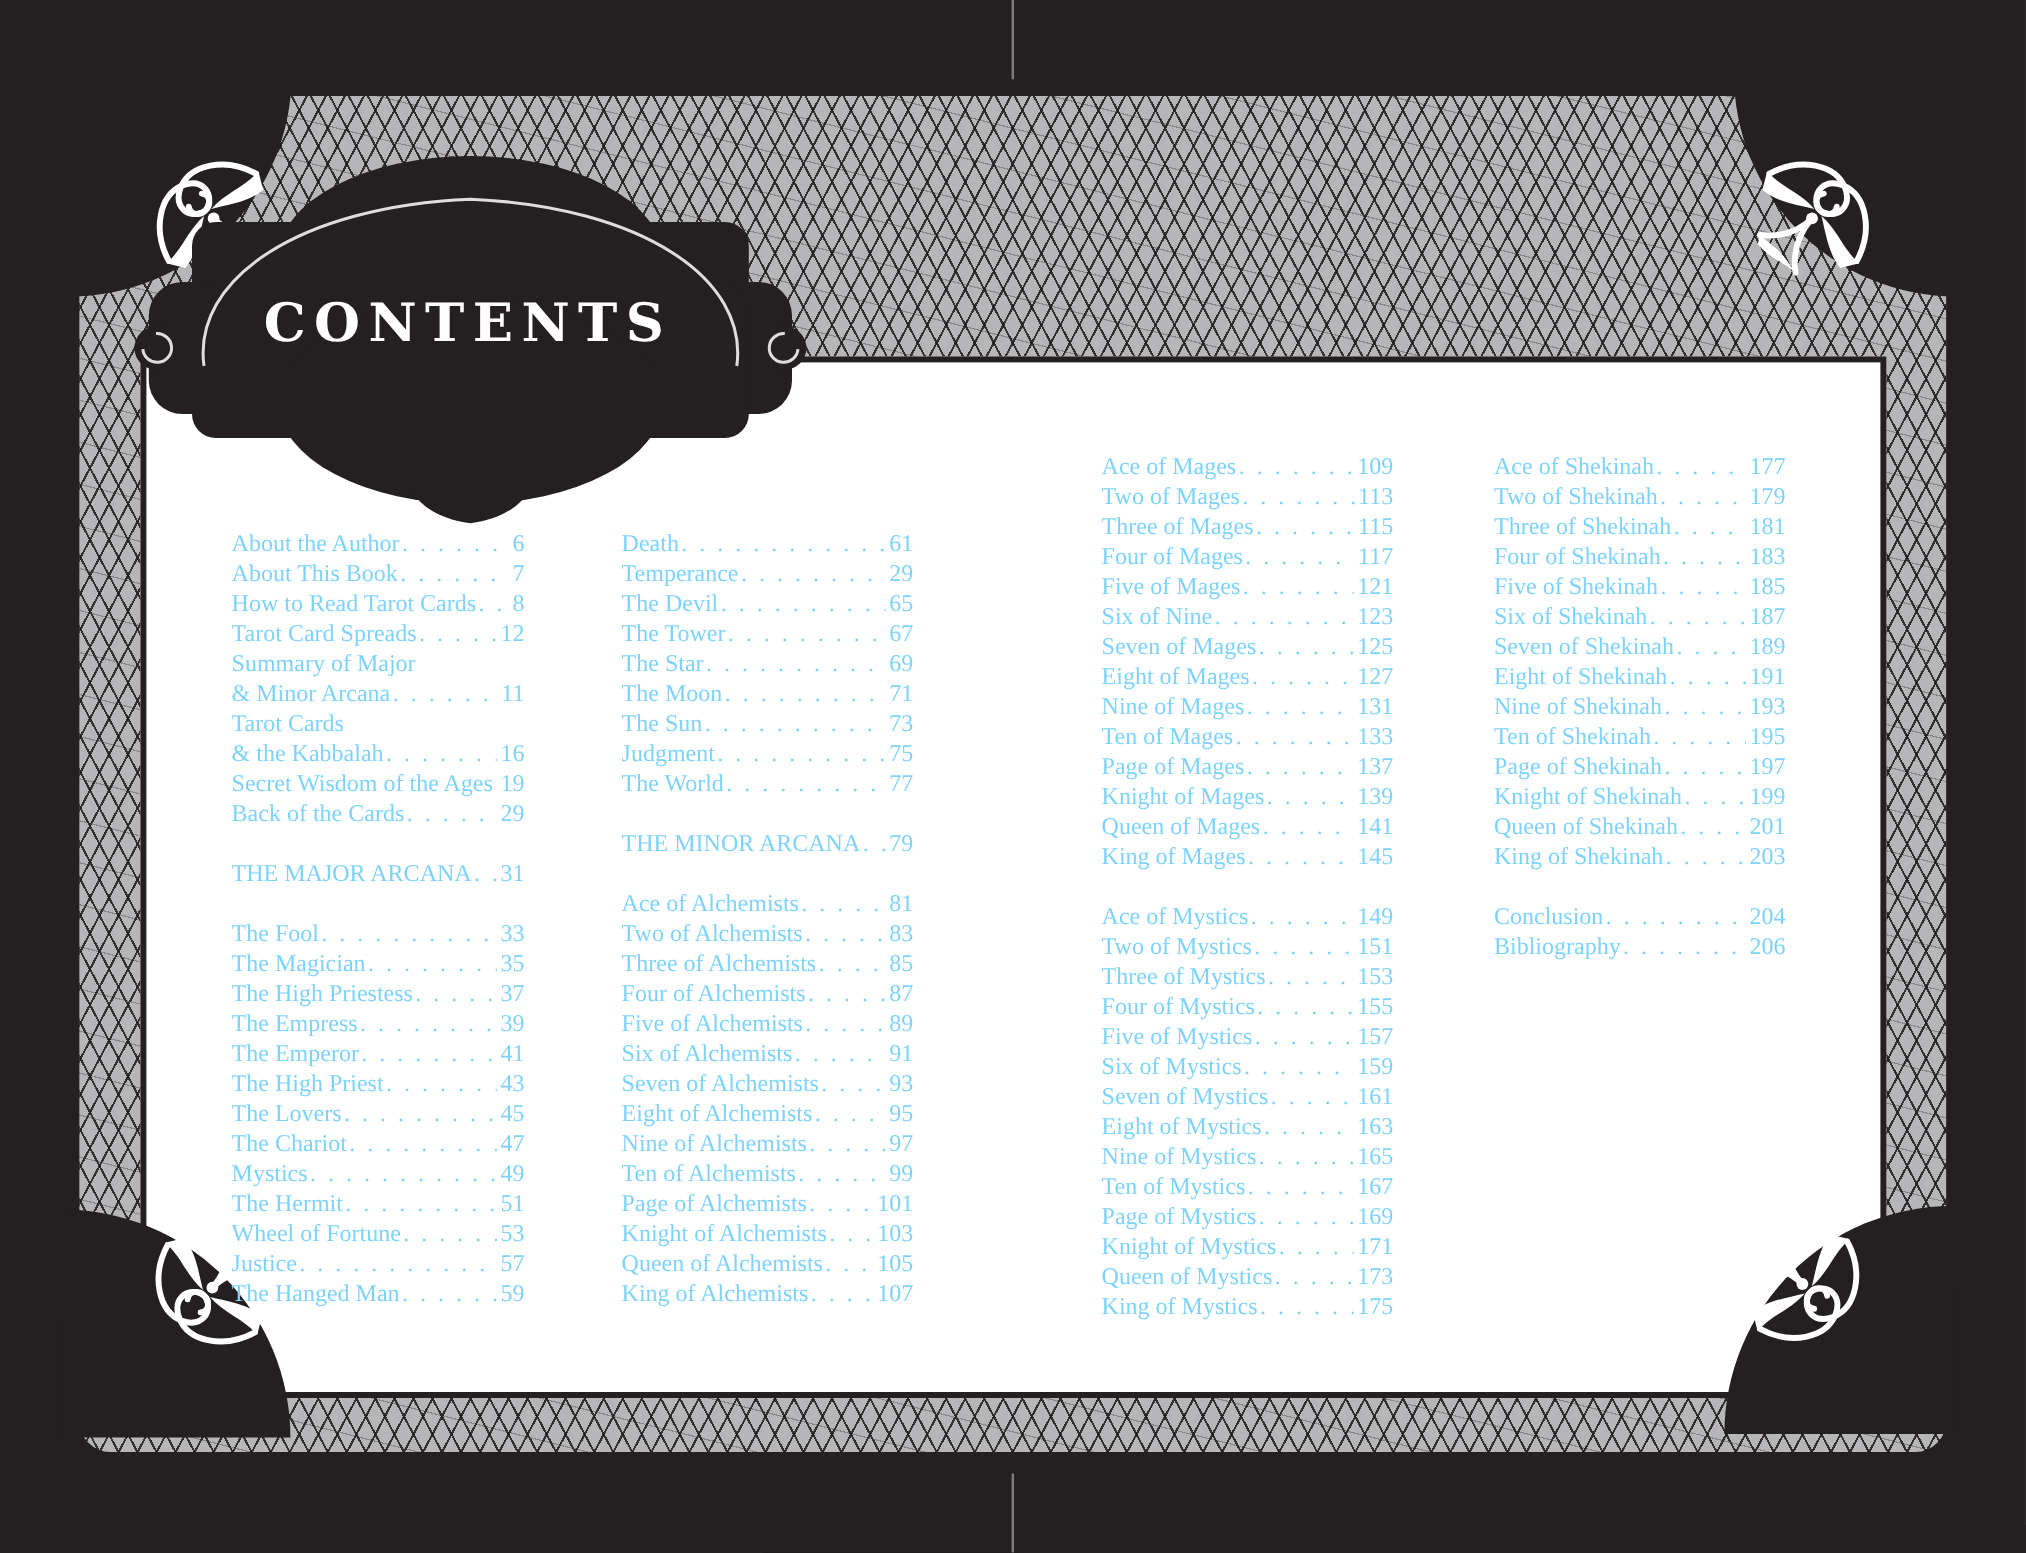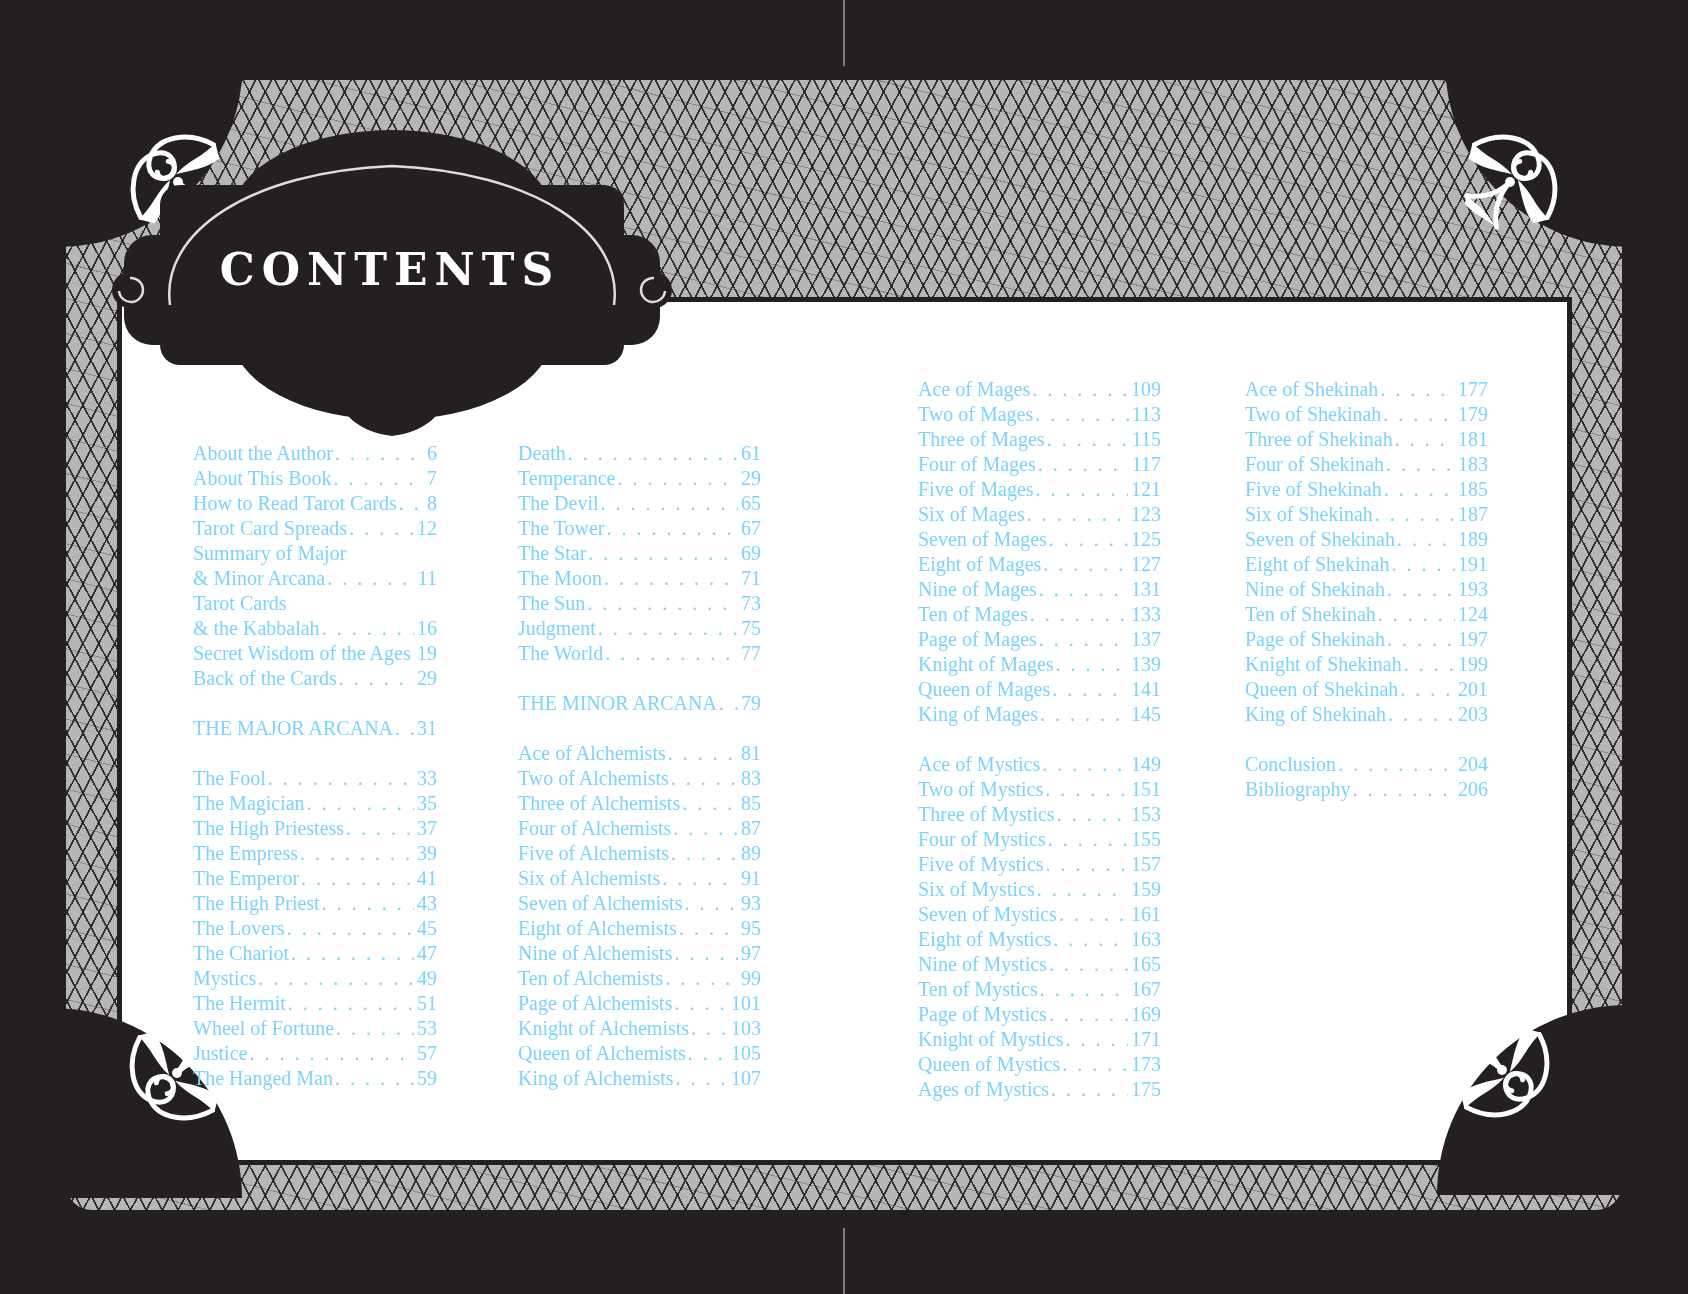--- a/index.html
+++ b/index.html
@@ -447,21 +447,21 @@
         <span class="t">Four of Mages</span>
         <span class="leader"></span>
         <span class="p">117</span>
       </div>
       <div class="toc-line">
         <span class="t">Five of Mages</span>
         <span class="leader"></span>
         <span class="p">121</span>
       </div>
       <div class="toc-line">
-        <span class="t">Six of Mages</span>
+        <span class="t">Six of Nine</span>
         <span class="leader"></span>
         <span class="p">123</span>
       </div>
       <div class="toc-line">
         <span class="t">Seven of Mages</span>
         <span class="leader"></span>
         <span class="p">125</span>
       </div>
       <div class="toc-line">
         <span class="t">Eight of Mages</span>
@@ -558,21 +558,21 @@
         <span class="t">Knight of Mystics</span>
         <span class="leader"></span>
         <span class="p">171</span>
       </div>
       <div class="toc-line">
         <span class="t">Queen of Mystics</span>
         <span class="leader"></span>
         <span class="p">173</span>
       </div>
       <div class="toc-line">
-        <span class="t">Ages of Mystics</span>
+        <span class="t">King of Mystics</span>
         <span class="leader"></span>
         <span class="p">175</span>
       </div>
     </div>
   <div id="col4" class="toc-col">
       <div class="toc-line">
         <span class="t">Ace of Shekinah</span>
         <span class="leader"></span>
         <span class="p">177</span>
       </div>
@@ -612,21 +612,21 @@
         <span class="p">191</span>
       </div>
       <div class="toc-line">
         <span class="t">Nine of Shekinah</span>
         <span class="leader"></span>
         <span class="p">193</span>
       </div>
       <div class="toc-line">
         <span class="t">Ten of Shekinah</span>
         <span class="leader"></span>
-        <span class="p">124</span>
+        <span class="p">195</span>
       </div>
       <div class="toc-line">
         <span class="t">Page of Shekinah</span>
         <span class="leader"></span>
         <span class="p">197</span>
       </div>
       <div class="toc-line">
         <span class="t">Knight of Shekinah</span>
         <span class="leader"></span>
         <span class="p">199</span>

